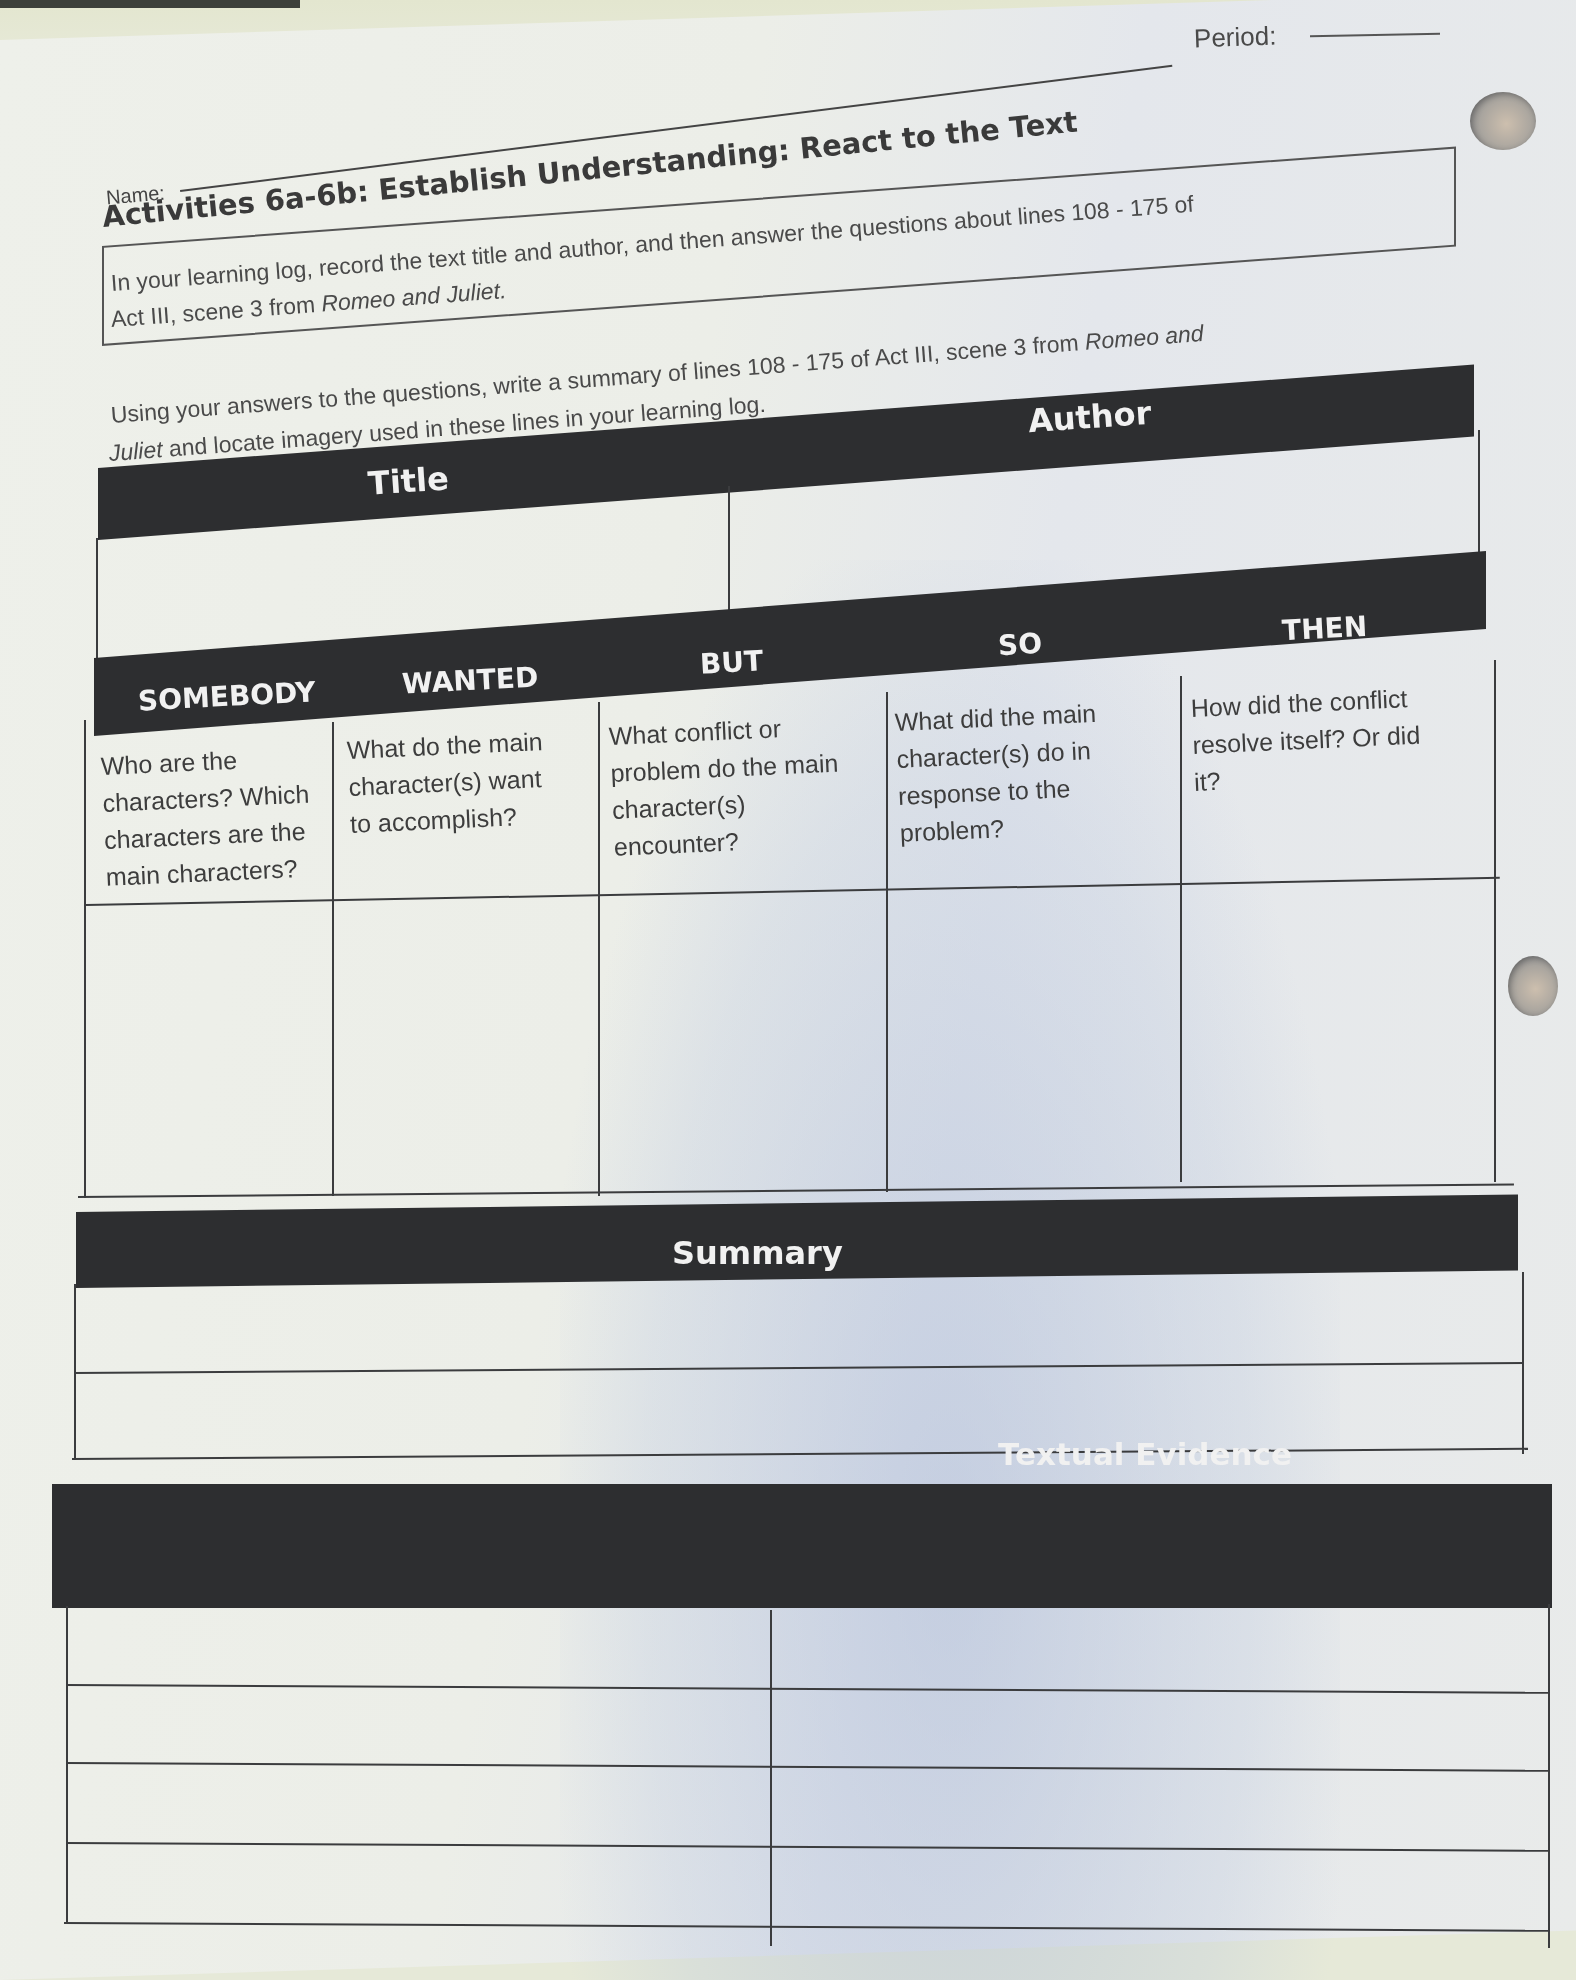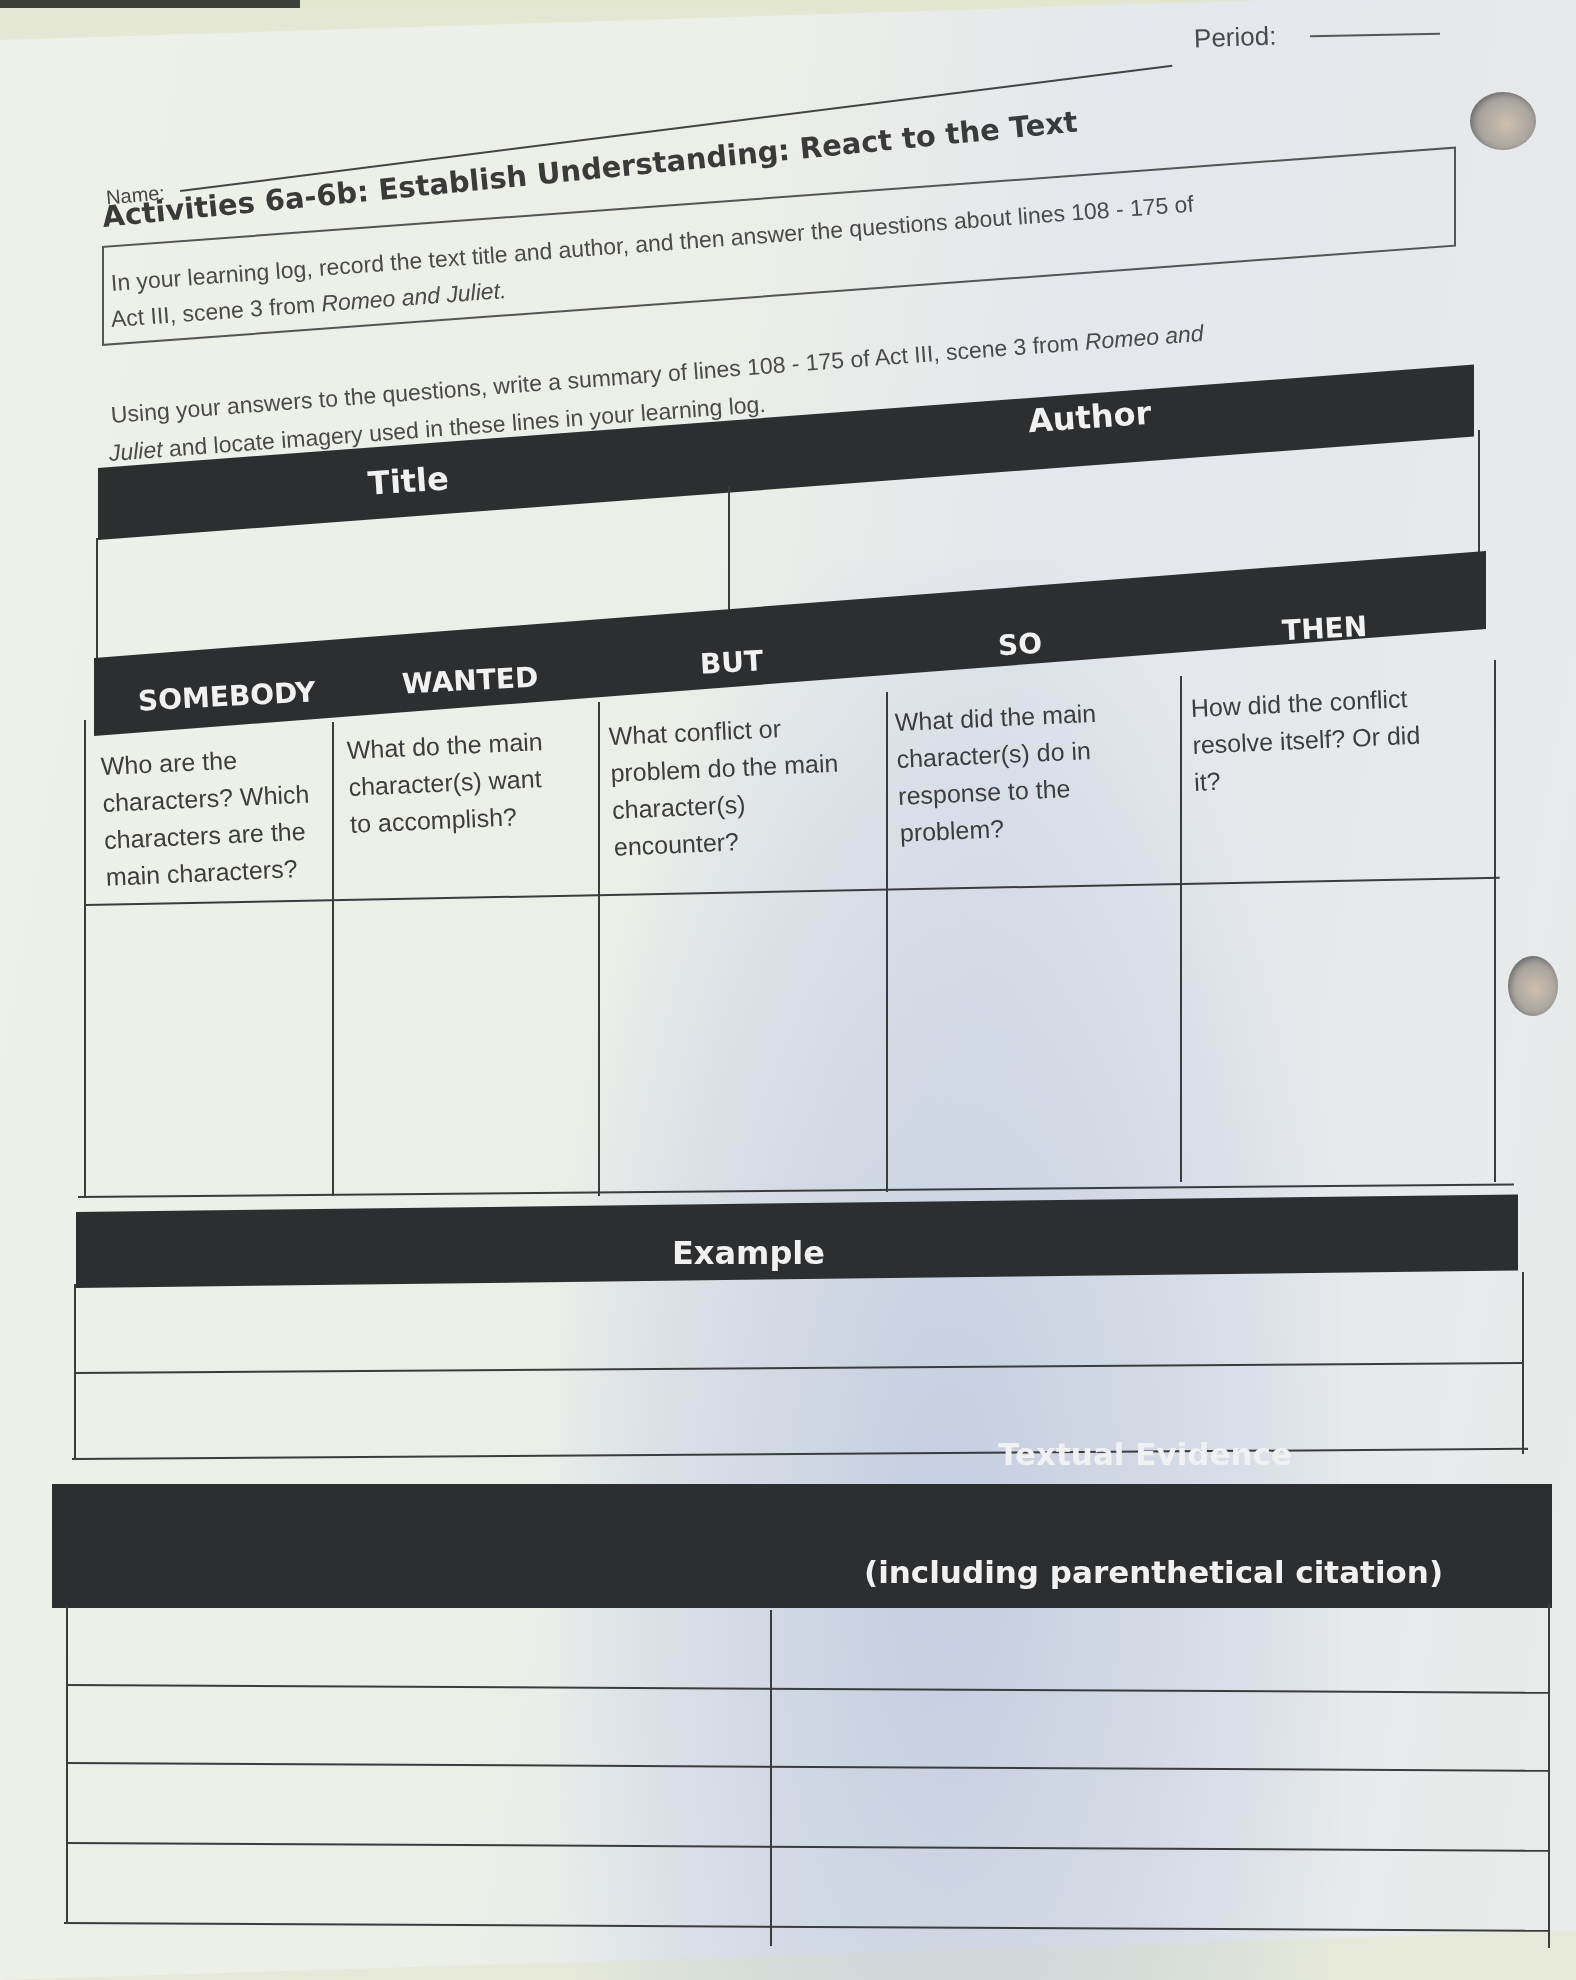--- a/index.html
+++ b/index.html
@@ -206,31 +206,30 @@
   <div class="grid-line-v" style="left:1180px; top:676px; height:506px;"></div>
   <div class="grid-line-v" style="left:1494px; top:660px; height:522px;"></div>
 
   <div class="cell" style="left:86px; top:910px; width:244px; height:284px;"></div>
   <div class="cell" style="left:334px; top:906px; width:262px; height:288px;"></div>
   <div class="cell" style="left:600px; top:900px; width:284px; height:294px;"></div>
   <div class="cell" style="left:888px; top:894px; width:290px; height:298px;"></div>
   <div class="cell" style="left:1182px; top:886px; width:310px; height:296px;"></div>
 
   <div class="bar" style="left:76px; top:1212px; width:1442px; height:76px; transform:skewY(-0.7deg);"></div>
-  <span class="bar-label" style="left:672px; top:1234px;">Example</span>
+  <span class="bar-label" style="left:672px; top:1234px;">Summary</span>
   <div class="cell" style="left:76px; top:1290px; width:1440px; height:82px;"></div>
   <div class="cell" style="left:76px; top:1376px; width:1440px; height:82px;"></div>
   <div class="grid-line-h" style="left:74px; top:1372px; width:1450px; transform:rotate(-0.4deg);"></div>
   <div class="grid-line-h" style="left:72px; top:1458px; width:1456px; transform:rotate(-0.4deg);"></div>
   <div class="grid-line-v" style="left:74px; top:1284px; height:176px;"></div>
   <div class="grid-line-v" style="left:1522px; top:1272px; height:182px;"></div>
 
   <div class="bar" style="left:52px; top:1484px; width:1500px; height:124px;"></div>
   <span class="bar-label" style="left:998px; top:1436px; font-size:31px;">Textual Evidence</span>
-  <span class="bar-label" style="left:864px; top:1554px; font-size:31px;">(including parenthetical citation)</span>
 
   <div class="grid-line-v" style="left:66px; top:1606px; height:316px;"></div>
   <div class="grid-line-v" style="left:770px; top:1610px; height:336px;"></div>
   <div class="grid-line-v" style="left:1548px; top:1604px; height:344px;"></div>
 
   <div class="grid-line-h" style="left:66px; top:1684px; width:1484px; transform:rotate(0.3deg);"></div>
   <div class="grid-line-h" style="left:66px; top:1762px; width:1484px; transform:rotate(0.3deg);"></div>
   <div class="grid-line-h" style="left:66px; top:1842px; width:1484px; transform:rotate(0.3deg);"></div>
   <div class="grid-line-h" style="left:64px; top:1922px; width:1486px; transform:rotate(0.3deg);"></div>
 

